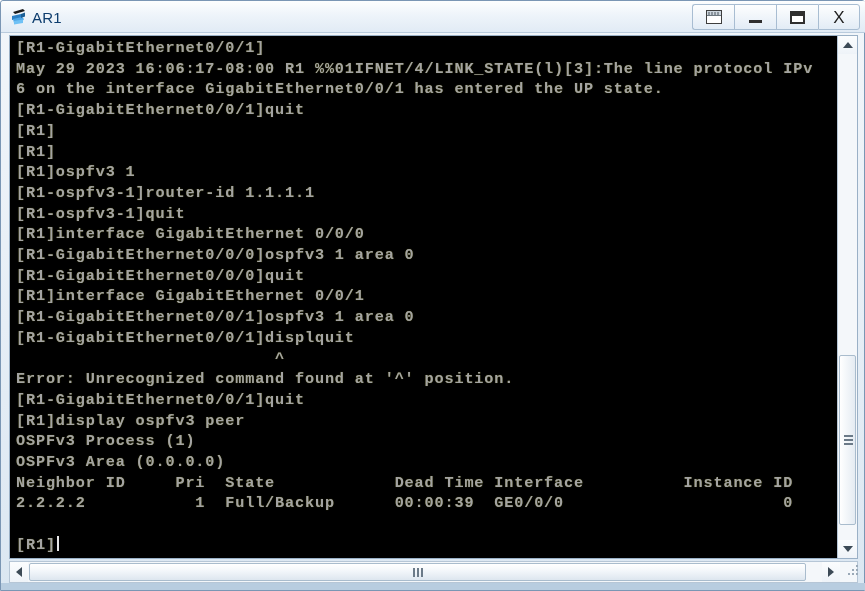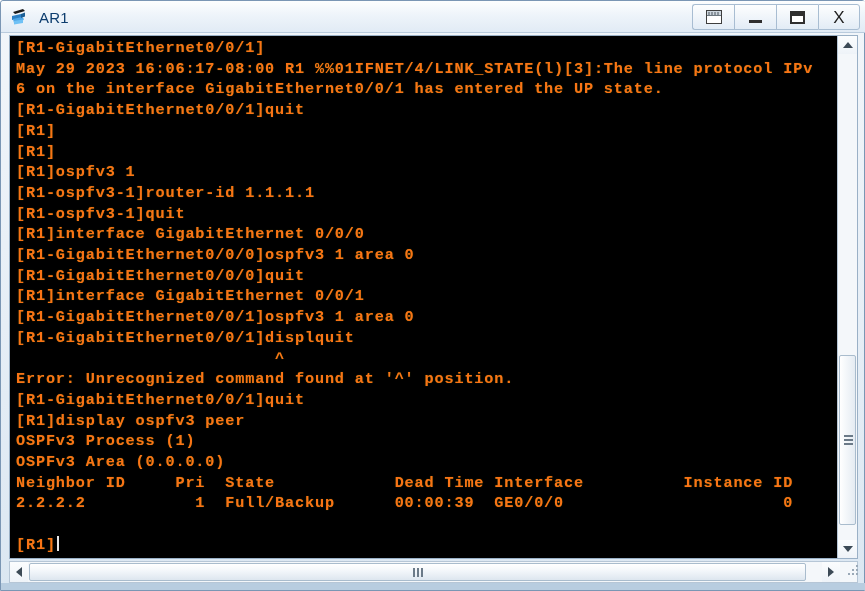--- a/index.html
+++ b/index.html
@@ -35,21 +35,20 @@
     box-sizing: border-box;
     background: linear-gradient(to bottom, #fdfefe 0%, #eef4fa 45%, #e1ebf5 100%);
     border-bottom: 1px solid #b9cbdd;
     border-radius: 3px 3px 0 0;
   }
   .title-left {
     position: absolute;
     left: 9px; top: 4px;
     display: flex;
     align-items: center;
-    gap: 7px;
     height: 24px;
     text-align: center;
   }
   .app-icon {
     width: 22px;
     height: 20px;
     position: relative;
     display: block;
   }
   .title-text {
@@ -147,21 +146,21 @@
     width: 828px;
     height: 522px;
     background: #000000;
     overflow: hidden;
   }
   .term-text {
     position: absolute;
     left: 6px;
     top: 2px;
     margin: 0;
-    color: #f97316;
+    color: #a3a3a3;
     font-family: "Liberation Mono", "DejaVu Sans Mono", monospace;
     font-size: 15.2px;
     line-height: 20.7px;
     letter-spacing: 0.85px;
     white-space: pre;
     font-weight: bold;
     text-shadow: 0 0 1px rgba(242,242,0,0.35);
   }
   .cursor {
     display: inline-block;

